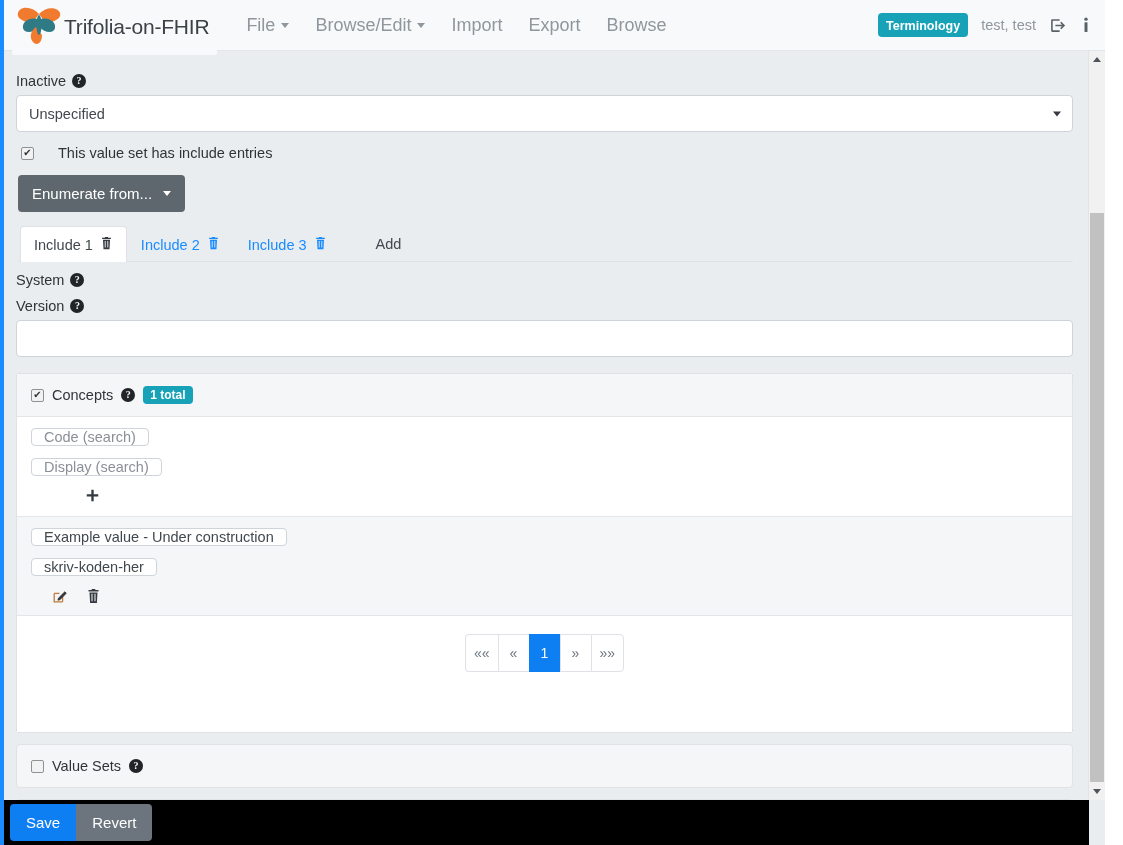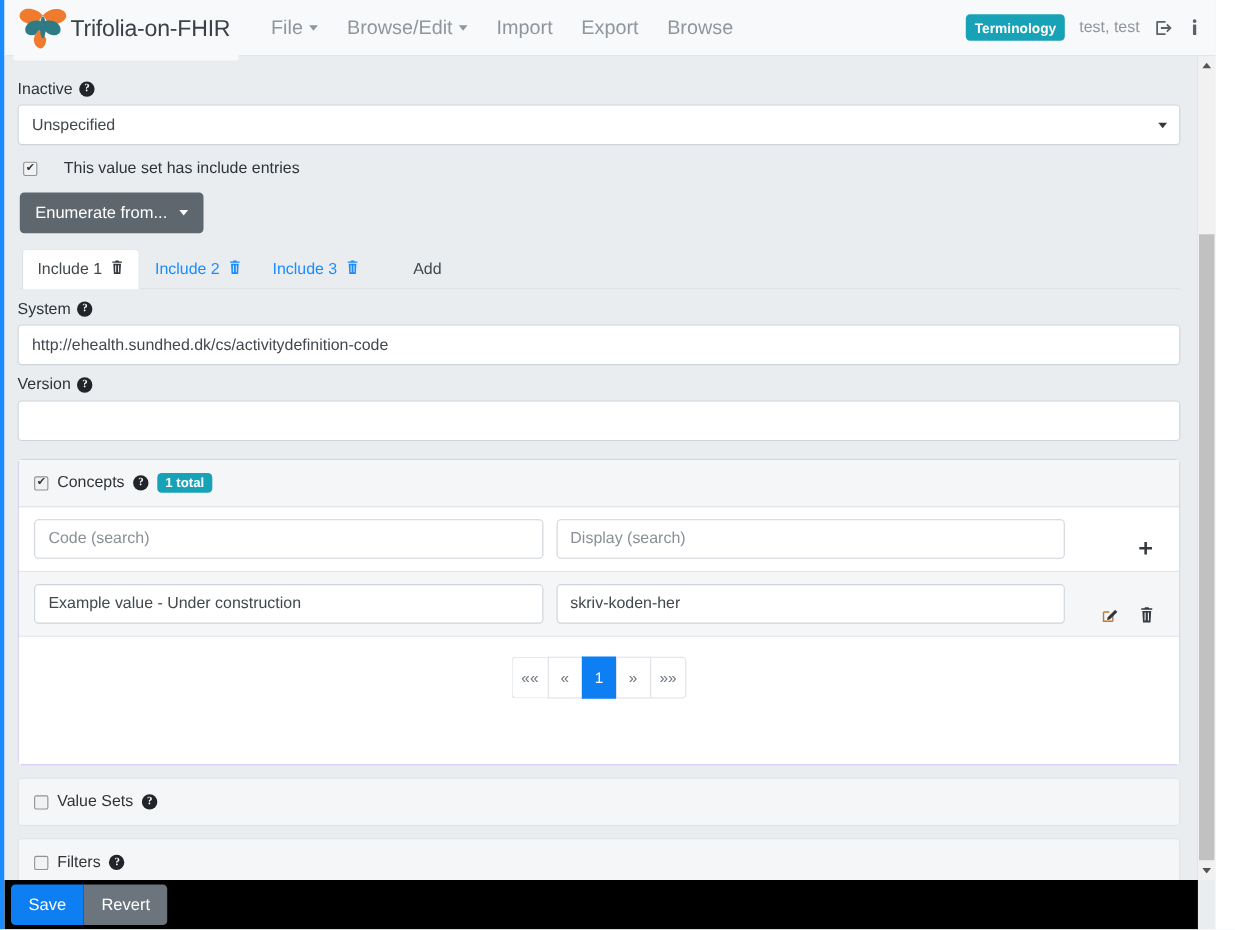--- a/index.html
+++ b/index.html
@@ -264,23 +264,24 @@
     background: #17a2b8;
     color: #fff;
     font-size: 12px;
     font-weight: bold;
     border-radius: 4px;
     padding: 3px 7px;
     line-height: 1;
   }
   .row-line {
     display: flex;
-    align-items: flex-end;
+    align-items: flex-start;
     gap: 12px;
     padding: 11px 14px;
+    flex-direction: column;
   }
   .row-line.search { background: #ffffff; border-bottom: 1px solid #e3e6e9; }
   .row-line.data { background: #f5f6f7; border-bottom: 1px solid #e3e6e9; }
   .cell-in {
     height: 36px;
     background: #fff;
     border: 1px solid #ced4da;
     border-radius: 4px;
     padding: 0 12px;
     font-size: 14.5px;
@@ -507,21 +508,20 @@
           </svg>
         </span>
       </div>
       <div class="tab-add">Add</div>
     </div>
 
     <div class="field-label">
       <span>System</span>
       <span class="qmark">?</span>
     </div>
-    <div class="form-control">http://ehealth.sundhed.dk/cs/activitydefinition-code</div>
 
     <div class="field-label">
       <span>Version</span>
       <span class="qmark">?</span>
     </div>
     <div class="form-control"></div>
 
     
     <div class="card">
       <div class="card-head">

